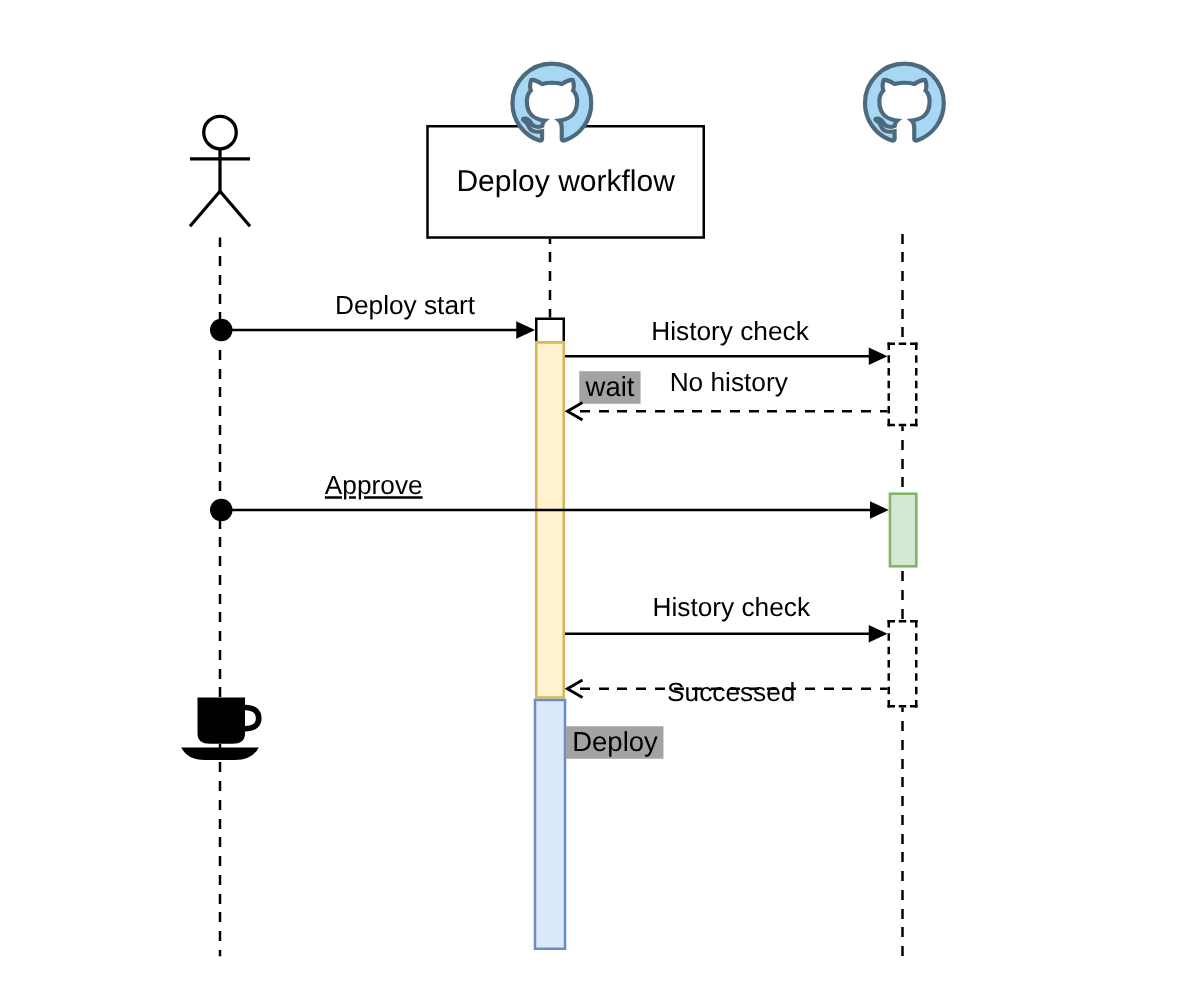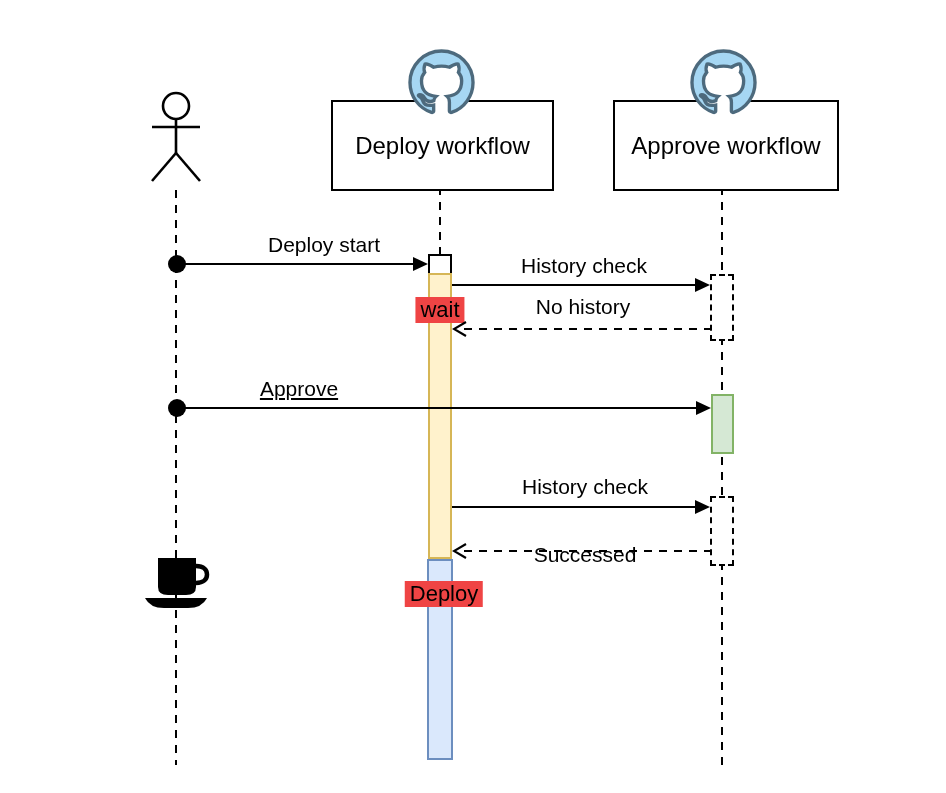--- a/index.html
+++ b/index.html
@@ -26,45 +26,42 @@
   
   .hline{height:2px;background:#000;z-index:4;}
   .hdash{height:2px;background:repeating-linear-gradient(90deg,#000 0 8px,transparent 8px 15px);z-index:4;}
   .head-right{width:0;height:0;border-style:solid;border-width:7px 0 7px 15px;
     border-color:transparent transparent transparent #000;z-index:4;}
   .chev{z-index:4;}
   .dot{width:18px;height:18px;border-radius:50%;background:#000;z-index:4;}
   
   .mlabel{font-size:21px;white-space:nowrap;transform:translateX(-50%);z-index:5;}
   .alabel{font-size:22px;white-space:nowrap;transform:translateX(-50%);
-    background:#ef4444;padding:0 5px;z-index:3;}
+    background:#a3a3a3;padding:0 5px;z-index:3;margin-left:48px;}
   svg{display:block;}
 </style>
 </head>
 <body>
 
 <div id="stage">
 
   <div class="abs vdash" style="left:175px;top:190px;height:575px;"></div>
   <div class="abs vdash" style="left:439px;top:187px;height:68px;"></div>
   <div class="abs vdash" style="left:721px;top:187px;height:578px;"></div>
 
   <svg class="abs" style="left:140px;top:86px;z-index:2;" width="72" height="100" viewBox="0 0 72 100">
     <circle cx="36" cy="20" r="13" fill="#fff" stroke="#000" stroke-width="2.6"></circle>
     <line x1="36" y1="33" x2="36" y2="67" stroke="#000" stroke-width="2.6"></line>
     <line x1="12" y1="41" x2="60" y2="41" stroke="#000" stroke-width="2.6"></line>
     <line x1="36" y1="67" x2="12" y2="95" stroke="#000" stroke-width="2.6"></line>
     <line x1="36" y1="67" x2="60" y2="95" stroke="#000" stroke-width="2.6"></line>
   </svg>
 
-  <div class="abs pbox" style="left:331px;top:100px;width:219px;height:87px;">
+  <div class="abs pbox" style="left:341px;top:100px;width:219px;height:87px;">
     <span>Deploy workflow</span>
-  </div>
-  <div class="abs pbox" style="left:613px;top:100px;width:222px;height:87px;">
-    <span>Approve workflow</span>
   </div>
 
   <svg class="abs" style="left:408px;top:49px;z-index:3;" width="67" height="67" viewBox="-0.5 -0.5 17 17">
     <circle cx="8" cy="8" r="7.7" fill="#ffffff"></circle>
     <path d="M8 0C3.58 0 0 3.58 0 8c0 3.54 2.29 6.53 5.47 7.59.4.07.55-.17.55-.38 0-.19-.01-.82-.01-1.49-2.01.37-2.53-.49-2.69-.94-.09-.23-.48-.94-.82-1.13-.28-.15-.68-.52-.01-.53.63-.01 1.08.58 1.23.82.72 1.21 1.87.87 2.33.66.07-.52.28-.87.51-1.07-1.78-.2-3.64-.89-3.64-3.95 0-.87.31-1.59.82-2.15-.08-.2-.36-1.02.08-2.12 0 0 .67-.21 2.2.82.64-.18 1.32-.27 2-.27s1.36.09 2 .27c1.53-1.04 2.2-.82 2.2-.82.44 1.1.16 1.92.08 2.12.51.56.82 1.27.82 2.15 0 3.07-1.87 3.75-3.65 3.95.29.25.54.73.54 1.48 0 1.07-.01 1.93-.01 2.2 0 .21.15.46.55.38A8.012 8.012 0 0 0 16 8c0-4.42-3.58-8-8-8z" fill="#a6d7f3"></path>
     <path d="M8 0C3.58 0 0 3.58 0 8c0 3.54 2.29 6.53 5.47 7.59.4.07.55-.17.55-.38 0-.19-.01-.82-.01-1.49-2.01.37-2.53-.49-2.69-.94-.09-.23-.48-.94-.82-1.13-.28-.15-.68-.52-.01-.53.63-.01 1.08.58 1.23.82.72 1.21 1.87.87 2.33.66.07-.52.28-.87.51-1.07-1.78-.2-3.64-.89-3.64-3.95 0-.87.31-1.59.82-2.15-.08-.2-.36-1.02.08-2.12 0 0 .67-.21 2.2.82.64-.18 1.32-.27 2-.27s1.36.09 2 .27c1.53-1.04 2.2-.82 2.2-.82.44 1.1.16 1.92.08 2.12.51.56.82 1.27.82 2.15 0 3.07-1.87 3.75-3.65 3.95.29.25.54.73.54 1.48 0 1.07-.01 1.93-.01 2.2 0 .21.15.46.55.38A8.012 8.012 0 0 0 16 8c0-4.42-3.58-8-8-8z" fill="none" stroke="#4d6a7d" stroke-width="0.85"></path>
   </svg>
   <svg class="abs" style="left:690px;top:49px;z-index:3;" width="67" height="67" viewBox="-0.5 -0.5 17 17">
     <circle cx="8" cy="8" r="7.7" fill="#ffffff"></circle>
     <path d="M8 0C3.58 0 0 3.58 0 8c0 3.54 2.29 6.53 5.47 7.59.4.07.55-.17.55-.38 0-.19-.01-.82-.01-1.49-2.01.37-2.53-.49-2.69-.94-.09-.23-.48-.94-.82-1.13-.28-.15-.68-.52-.01-.53.63-.01 1.08.58 1.23.82.72 1.21 1.87.87 2.33.66.07-.52.28-.87.51-1.07-1.78-.2-3.64-.89-3.64-3.95 0-.87.31-1.59.82-2.15-.08-.2-.36-1.02.08-2.12 0 0 .67-.21 2.2.82.64-.18 1.32-.27 2-.27s1.36.09 2 .27c1.53-1.04 2.2-.82 2.2-.82.44 1.1.16 1.92.08 2.12.51.56.82 1.27.82 2.15 0 3.07-1.87 3.75-3.65 3.95.29.25.54.73.54 1.48 0 1.07-.01 1.93-.01 2.2 0 .21.15.46.55.38A8.012 8.012 0 0 0 16 8c0-4.42-3.58-8-8-8z" fill="#a6d7f3"></path>

